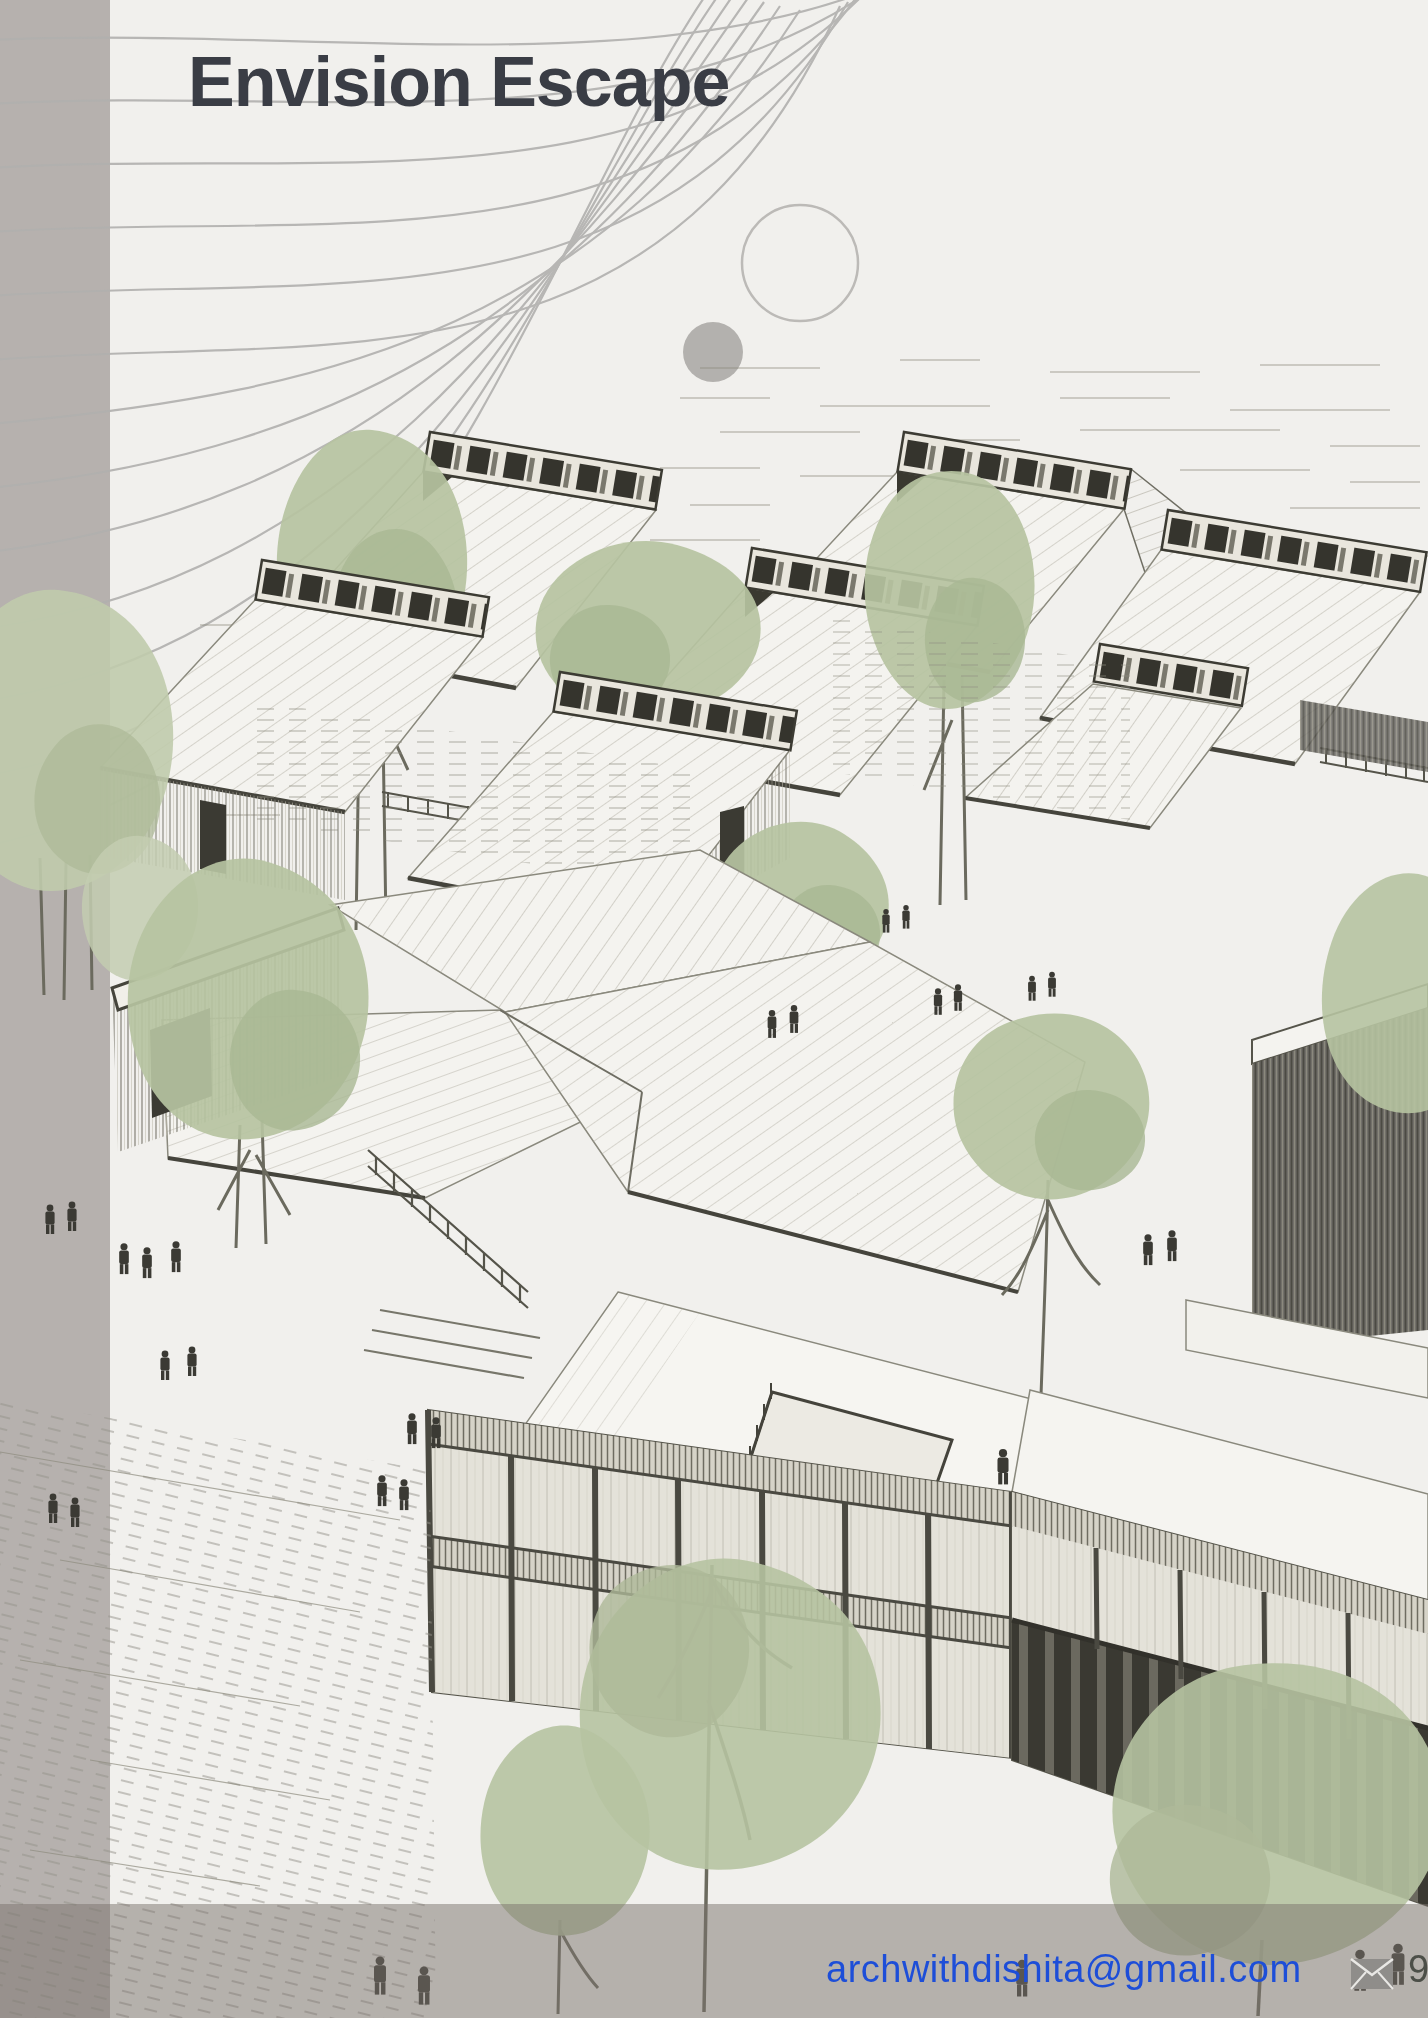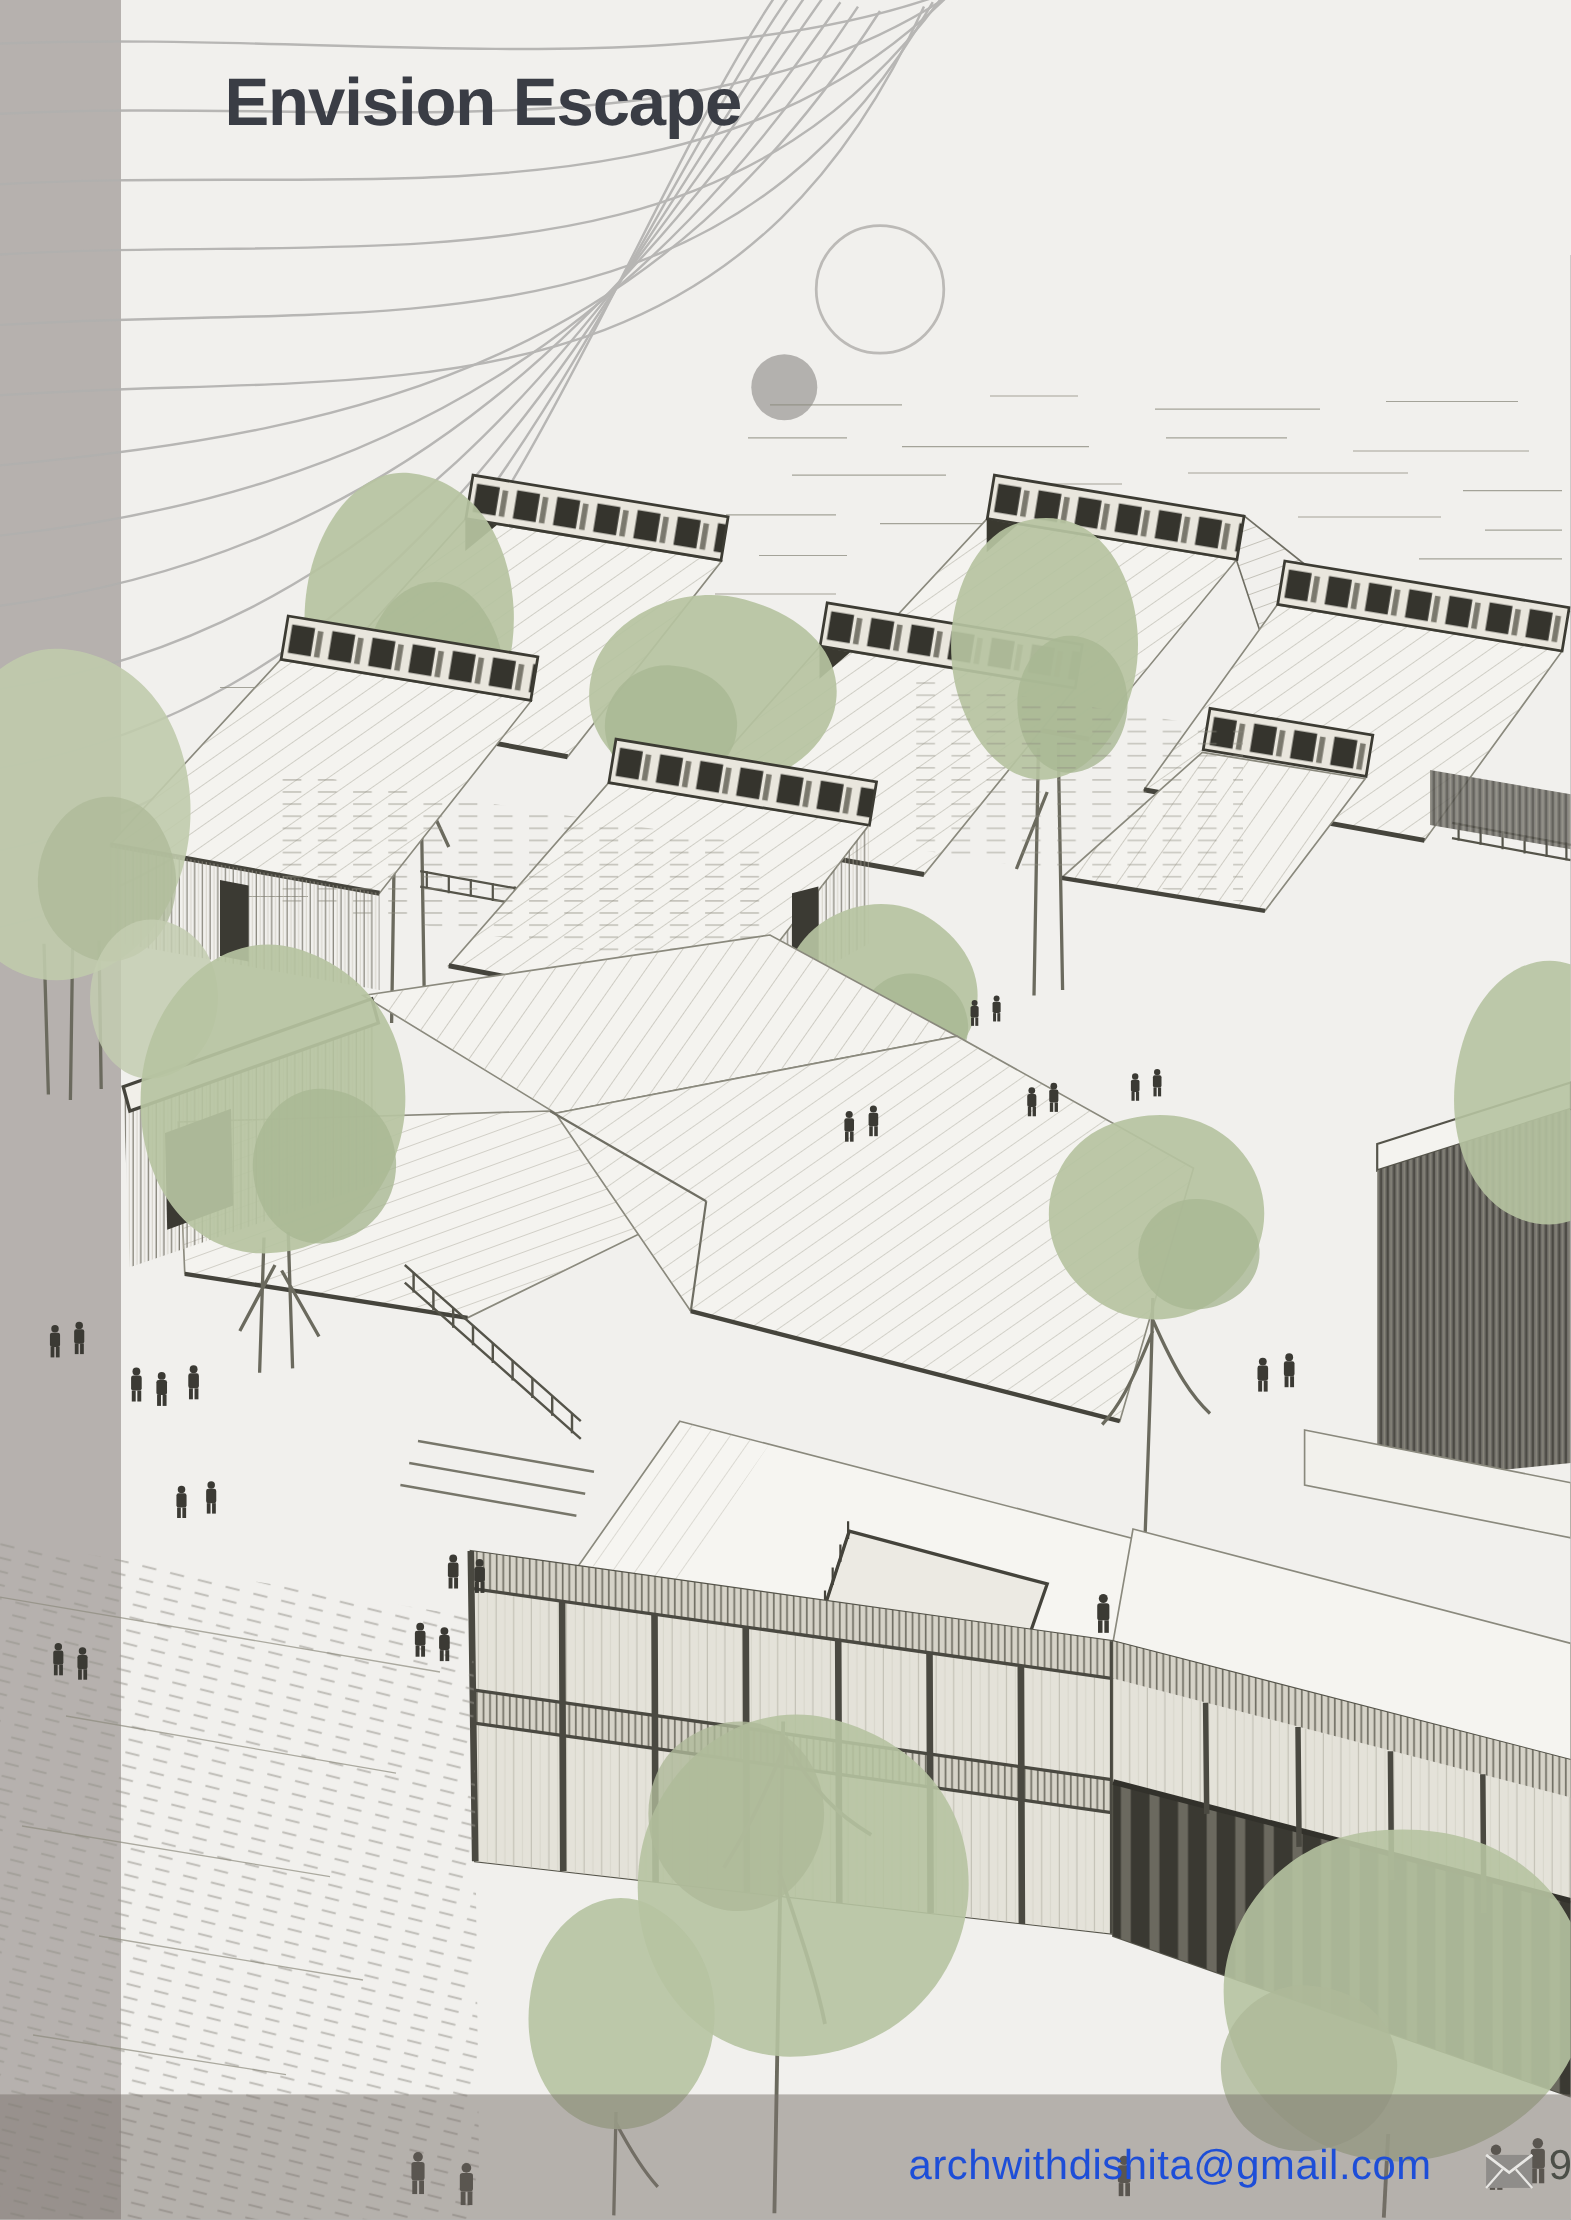--- a/index.html
+++ b/index.html
@@ -1,21 +1,21 @@
 <!DOCTYPE html>
 <html><head>
 <meta charset="utf-8">
 <style>
   html,body{margin:0;padding:0;background:#888;}
   #page{position:relative;width:1428px;height:2018px;overflow:hidden;
         background:#f1f0ed;font-family:"Liberation Sans",sans-serif;}
   #left-bar{position:absolute;left:0;top:0;width:110px;height:2018px;background:#b6b1ae;}
   #decor,#sketch{position:absolute;left:0;top:0;}
-  #page-title{position:absolute;left:188px;top:42px;margin:16px;width:760px;
-      font-size:61px;font-weight:700;letter-spacing:-1px;color:#3a3d45;}
+  #page-title{position:absolute;left:188px;top:42px;margin:0;width:760px;
+      font-size:70px;font-weight:700;letter-spacing:-1px;color:#3a3d45;}
   #footer-band{position:absolute;left:0;top:1904px;width:1428px;height:114px;
       background:rgba(122,114,108,0.50);}
   #footer-email{position:absolute;left:826px;top:1948px;font-size:38px;letter-spacing:.5px;
       color:#1d4ed8;font-weight:400;}
   #footer-envelope{position:absolute;left:1350px;top:1958px;}
   #footer-phone-partial{position:absolute;left:1408px;top:1948px;font-size:38px;color:#4c4f48;}
 </style>
 </head>
 <body>
 

